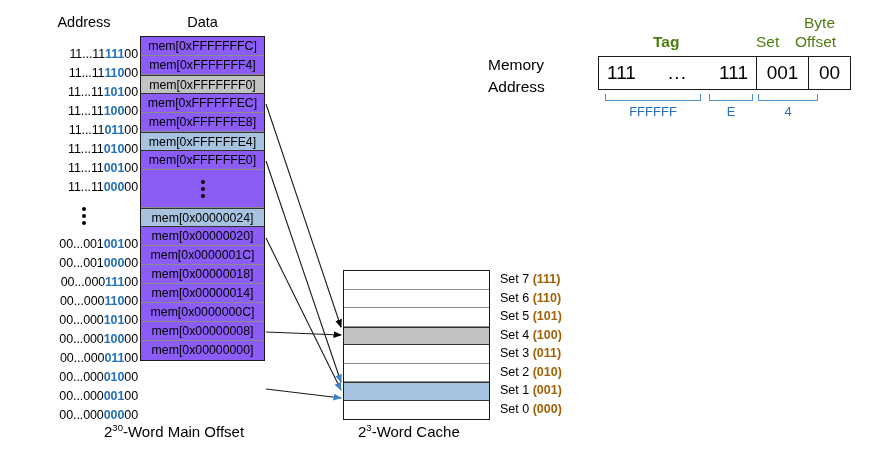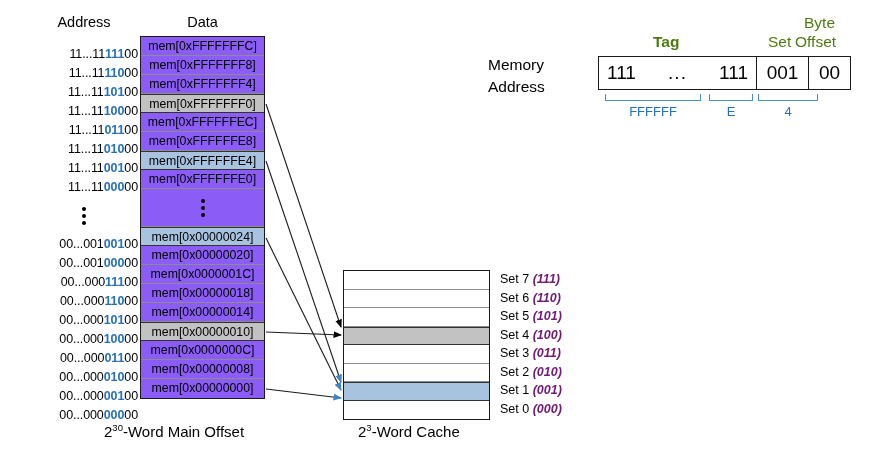--- a/index.html
+++ b/index.html
@@ -55,21 +55,21 @@
   }
   .cache-row:last-child{border-bottom:none;}
   .cache-row.gray{background:#c2c2c2;border-top:1.6px solid #333;border-bottom:1.6px solid #333;}
   .cache-row.blue{background:#a8c3e0;border-top:1.6px solid #333;border-bottom:1.6px solid #333;}
 
   
   #set-labels{left:500px;top:270px;}
   .set-label{
     height:18.5px;line-height:18.5px;font-size:12.5px;white-space:nowrap;color:#000;
   }
-  .set-label .bin{color:#701a75;font-weight:bold;font-style:italic;}
+  .set-label .bin{color:#a16207;font-weight:bold;}
 
   
   .caption{font-size:15px;white-space:nowrap;color:#000;}
   .caption sup{font-size:9.5px;vertical-align:super;}
 
   
   #fmt-panel{left:488px;top:14px;width:380px;height:120px;}
   .fmt-label{
     position:absolute;font-size:15.5px;color:#000;white-space:nowrap;
   }
@@ -122,40 +122,38 @@
     <div class="addr-row"><span class="pre">00...000</span><span class="setbits">101</span><span class="post">00</span></div>
     <div class="addr-row"><span class="pre">00...000</span><span class="setbits">100</span><span class="post">00</span></div>
     <div class="addr-row"><span class="pre">00...000</span><span class="setbits">011</span><span class="post">00</span></div>
     <div class="addr-row"><span class="pre">00...000</span><span class="setbits">010</span><span class="post">00</span></div>
     <div class="addr-row"><span class="pre">00...000</span><span class="setbits">001</span><span class="post">00</span></div>
     <div class="addr-row"><span class="pre">00...000</span><span class="setbits">000</span><span class="post">00</span></div>
   </div>
 
 <div class="abs" id="mem-table">
     <div class="mem-row">mem[0xFFFFFFFC]</div>
-    <div class="mem-row">mem[0xFFFFFFF8]</div>
     <div class="mem-row">mem[0xFFFFFFF4]</div>
     <div class="mem-row gray">mem[0xFFFFFFF0]</div>
     <div class="mem-row">mem[0xFFFFFFEC]</div>
     <div class="mem-row">mem[0xFFFFFFE8]</div>
     <div class="mem-row blue">mem[0xFFFFFFE4]</div>
     <div class="mem-row">mem[0xFFFFFFE0]</div>
     <div class="mem-row dots">
       <div class="vdots">
         <i></i>
         <i></i>
         <i></i>
       </div>
     </div>
     <div class="mem-row blue">mem[0x00000024]</div>
     <div class="mem-row">mem[0x00000020]</div>
     <div class="mem-row">mem[0x0000001C]</div>
     <div class="mem-row">mem[0x00000018]</div>
     <div class="mem-row">mem[0x00000014]</div>
-    <div class="mem-row gray">mem[0x00000010]</div>
     <div class="mem-row">mem[0x0000000C]</div>
     <div class="mem-row">mem[0x00000008]</div>
     <div class="mem-row">mem[0x00000000]</div>
   </div>
 
 <div class="abs" id="cache-table">
     <div class="cache-row"></div>
     <div class="cache-row"></div>
     <div class="cache-row"></div>
     <div class="cache-row gray"></div>
@@ -182,21 +180,21 @@
 <div class="abs caption" style="left:358px;top:422px;">
   <span>2</span><sup>3</sup><span>-Word Cache</span>
 </div>
 
 <div class="abs" id="fmt-panel">
 
   <div class="fmt-label" style="left:0px;top:42px;">Memory</div>
   <div class="fmt-label" style="left:0px;top:64px;">Address</div>
 
   <div class="fmt-label fmt-blue" style="left:165px;top:19px;font-weight:bold;">Tag</div>
-  <div class="fmt-label fmt-blue" style="left:280px;top:19px;">Set</div>
+  <div class="fmt-label fmt-blue" style="left:268px;top:19px;">Set</div>
   <div class="fmt-label fmt-blue" style="left:316px;top:0px;">Byte</div>
   <div class="fmt-label fmt-blue" style="left:307px;top:19px;">Offset</div>
 
   <div id="fmt-box">
     <div class="fmt-cell" id="fmt-tag">
       <span>111</span>
       <span class="dots3">...</span>
       <span>111</span>
     </div>
     <div class="fmt-cell" id="fmt-set">001</div>

